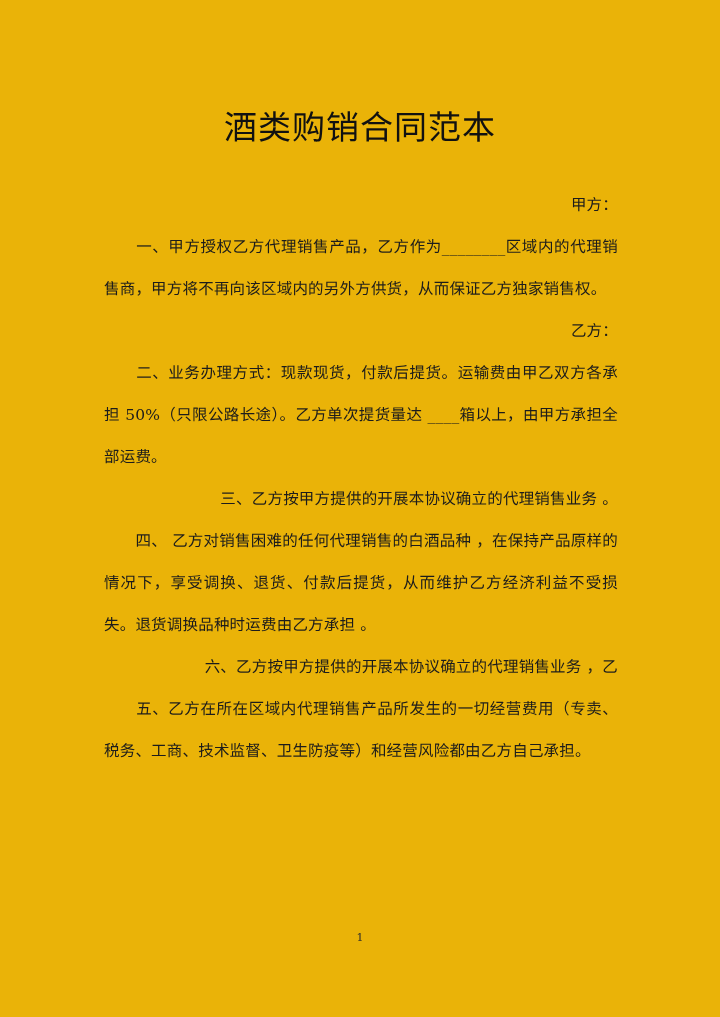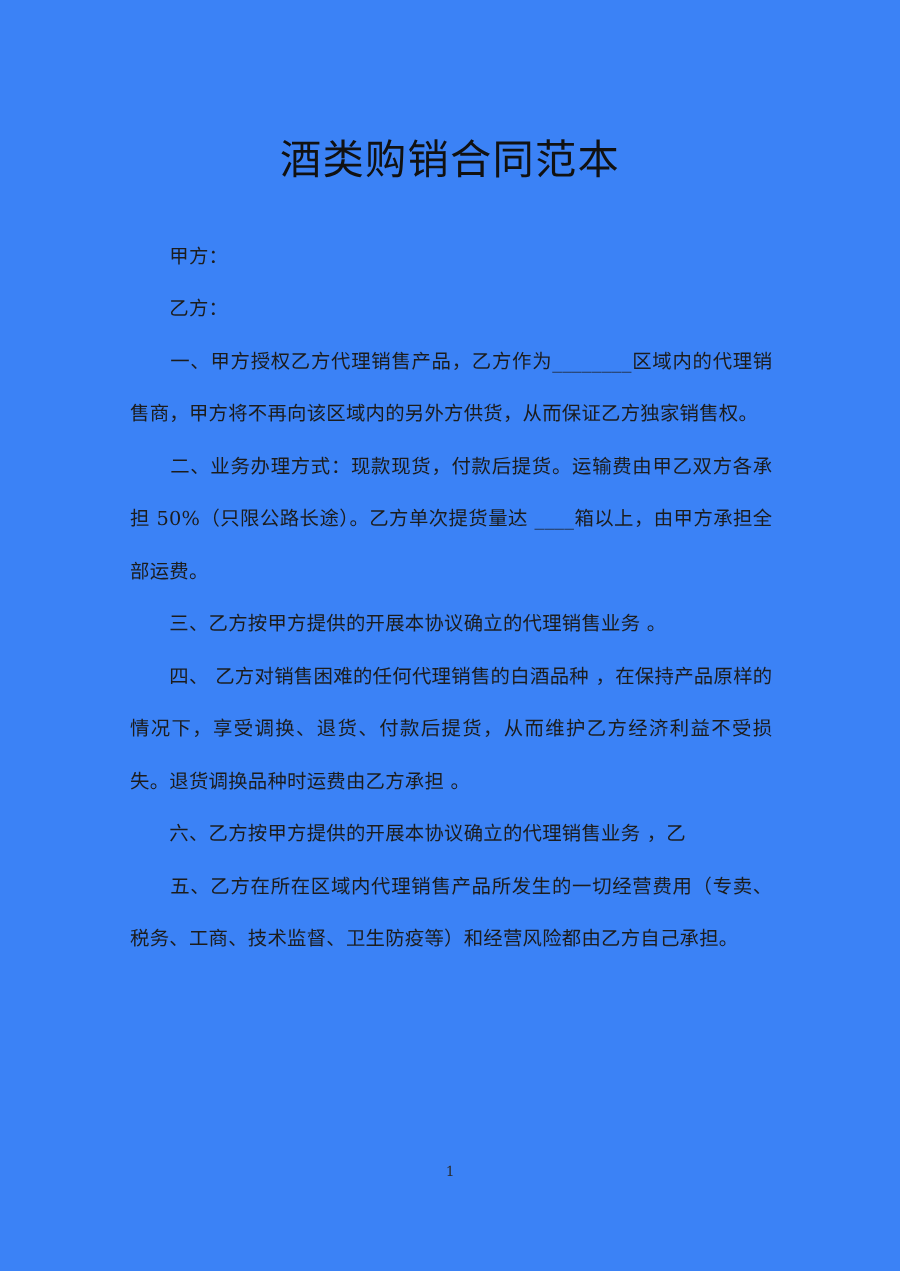--- a/index.html
+++ b/index.html
@@ -7,21 +7,21 @@
     margin: 0;
     padding: 0;
     background: #ffffff;
   }
 
   .page {
     position: relative;
     width: 720px;
     height: 1017px;
     margin: 0 auto;
-    background: #3b82f6;
+    background: #eab308;
     box-sizing: border-box;
     overflow: hidden;
     font-family: "DejaVu Serif", "Liberation Serif", serif;
     color: #1a1a1a;
   }
 
   .doc-title {
     position: absolute;
     top: 106px;
     left: 0;
@@ -49,21 +49,21 @@
     line-height: 42px;
     color: #1c1c1c;
     text-align: justify;
     text-justify: inter-ideograph;
     margin: 0;
     letter-spacing: 0.2px;
     white-space: pre-wrap;
   }
 
   .para.short {
-    text-align: left;
+    text-align: right;
   }
 
   .page-number {
     position: absolute;
     top: 930px;
     left: 0;
     width: 720px;
     text-align: center;
     font-family: "DejaVu Serif", "Liberation Serif", serif;
     font-size: 11px;
@@ -75,23 +75,23 @@
 <body>
 
 <div class="page">
 
   <div class="doc-title">酒类购销合同范本</div>
 
   <div class="body-block">
 
     <p class="para short">　　甲方：</p>
 
+    <p class="para">　　一、甲方授权乙方代理销售产品，乙方作为________区域内的代理销售商，甲方将不再向该区域内的另外方供货，从而保证乙方独家销售权。</p>
+
     <p class="para short">　　乙方：</p>
-
-    <p class="para">　　一、甲方授权乙方代理销售产品，乙方作为________区域内的代理销售商，甲方将不再向该区域内的另外方供货，从而保证乙方独家销售权。</p>
 
     <p class="para">　　二、业务办理方式：现款现货，付款后提货。运输费由甲乙双方各承担 50%（只限公路长途）。乙方单次提货量达 ____箱以上，由甲方承担全部运费。</p>
 
     <p class="para short">　　三、乙方按甲方提供的开展本协议确立的代理销售业务 。</p>
 
     <p class="para">　　四、 乙方对销售困难的任何代理销售的白酒品种 ，在保持产品原样的情况下，享受调换、退货、付款后提货，从而维护乙方经济利益不受损失。退货调换品种时运费由乙方承担 。</p>
 
     <p class="para short">　　六、乙方按甲方提供的开展本协议确立的代理销售业务 ，乙</p>
 
     <p class="para">　　五、乙方在所在区域内代理销售产品所发生的一切经营费用（专卖、税务、工商、技术监督、卫生防疫等）和经营风险都由乙方自己承担。</p>

